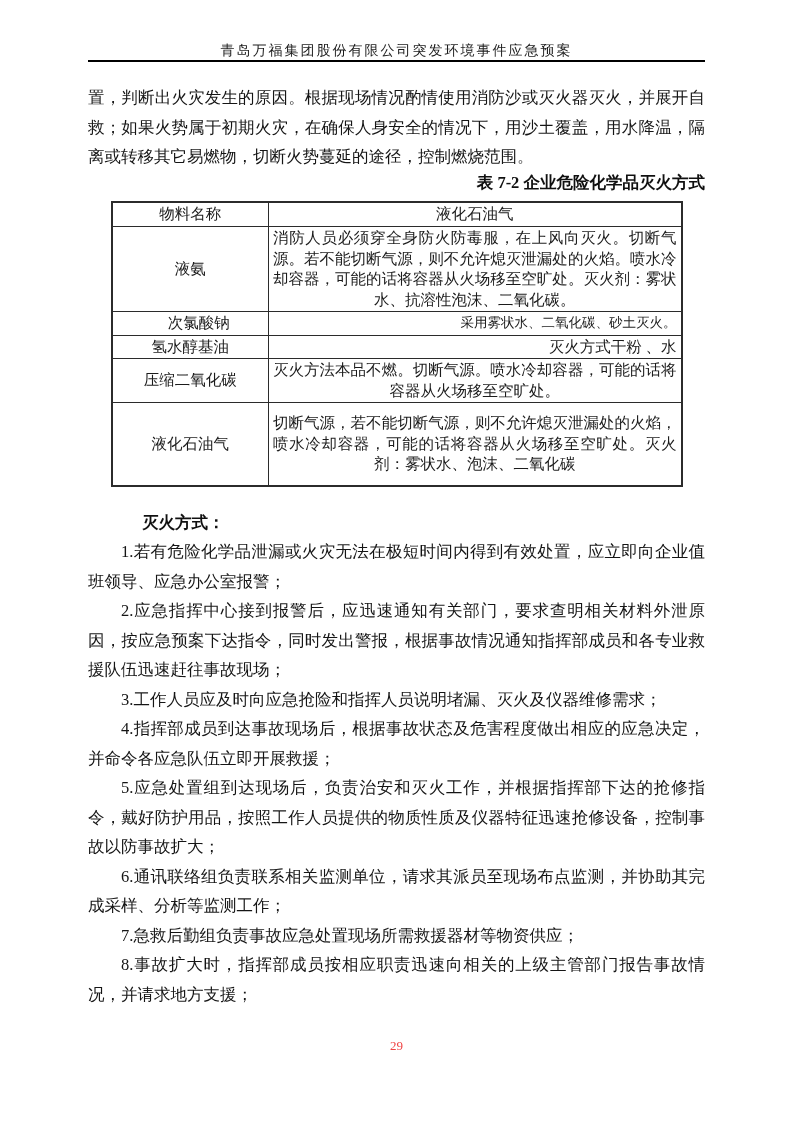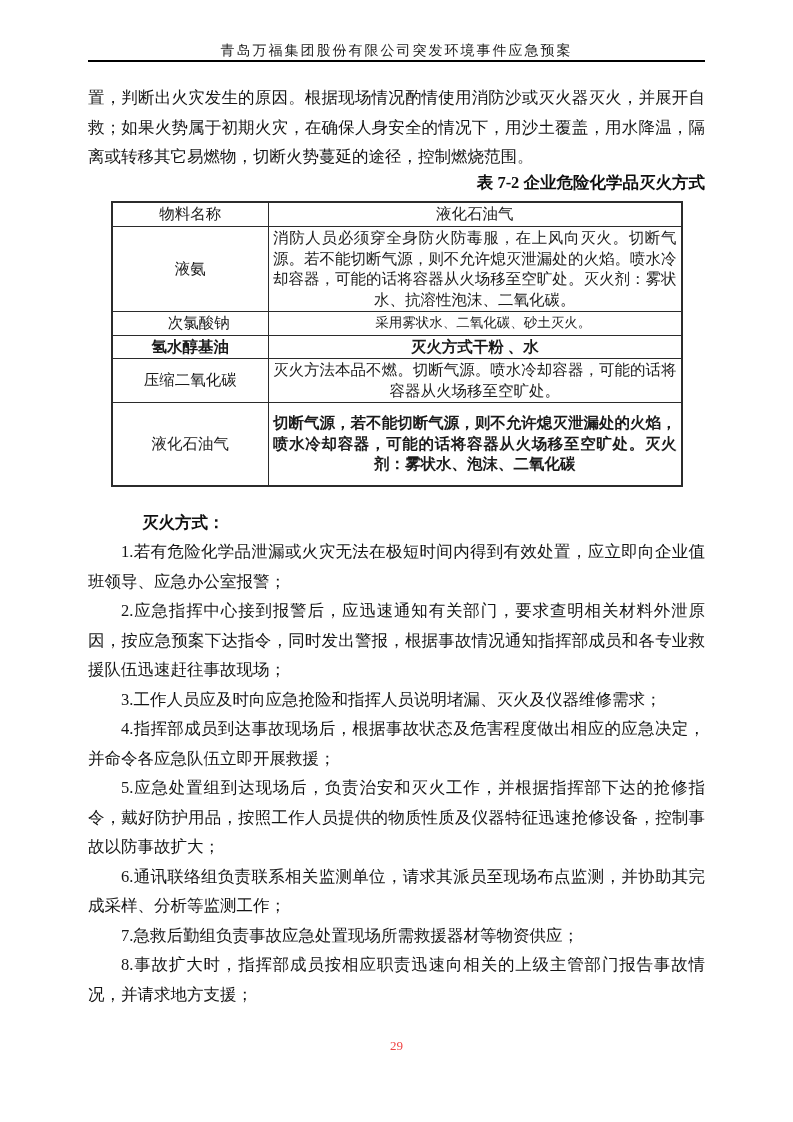--- a/index.html
+++ b/index.html
@@ -58,34 +58,34 @@
     font-size: 15.5px;
     line-height: 20.5px;
     color: #1b1b1b;
     padding: 1px 4px;
     vertical-align: middle;
   }
   col.c-name   { width: 157px; }
   col.c-method { width: 413px; }
   .th-cell { text-align: center; height: 25px; }
   .name-cell { text-align: center; }
-  .method-center { text-align: center; }
+  .method-center { text-align: right; }
   .method-justify {
     text-align: justify;
     text-align-last: center;
     padding-left: 6px;
     padding-right: 6px;
   }
   tr.r-liquid-ammonia td  { height: 82px; }
   tr.r-hypochlorite td    { height: 21px; padding-left: 21px; }
   tr.r-hypochlorite .method-center { font-size: 13.5px; }
-  tr.r-alcohol-oil td     { height: 21px; font-weight: bold; }
+  tr.r-alcohol-oil td     { height: 21px; }
   tr.r-co2 td             { height: 41px; }
   tr.r-lpg td             { height: 83px; }
-  tr.r-lpg .method-justify { padding-top: 8px; padding-bottom: 8px; font-weight: bold; }
+  tr.r-lpg .method-justify { padding-top: 8px; padding-bottom: 8px; }
   .section-heading {
     margin-top: 21px;
     padding-left: 54px;
     font-weight: bold;
     font-size: 16.5px;
     line-height: 29.5px;
     color: #101010;
   }
   .list-item {
     font-size: 16.5px;

